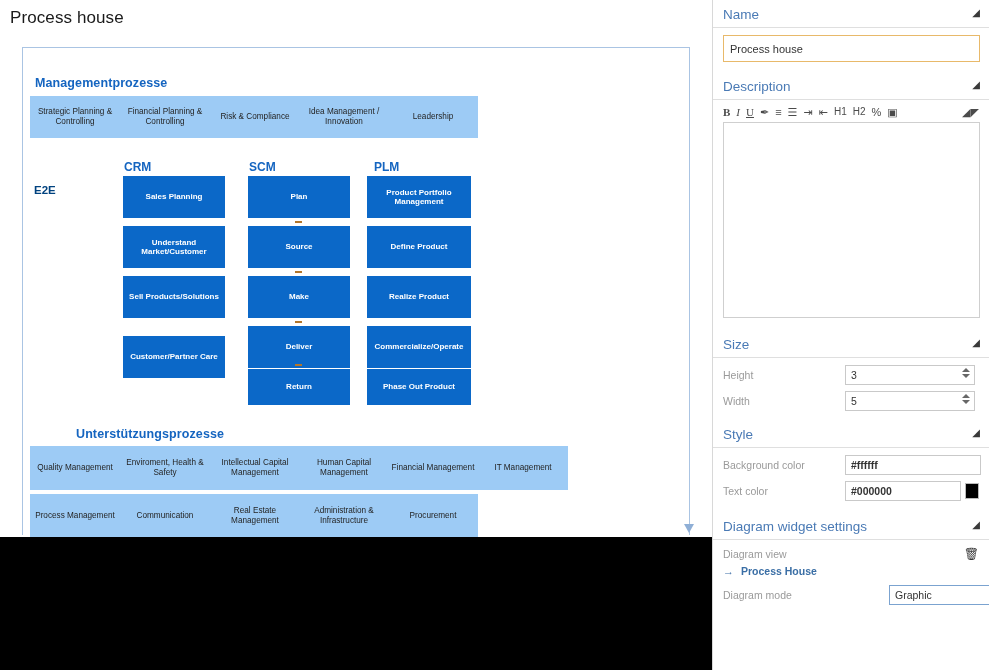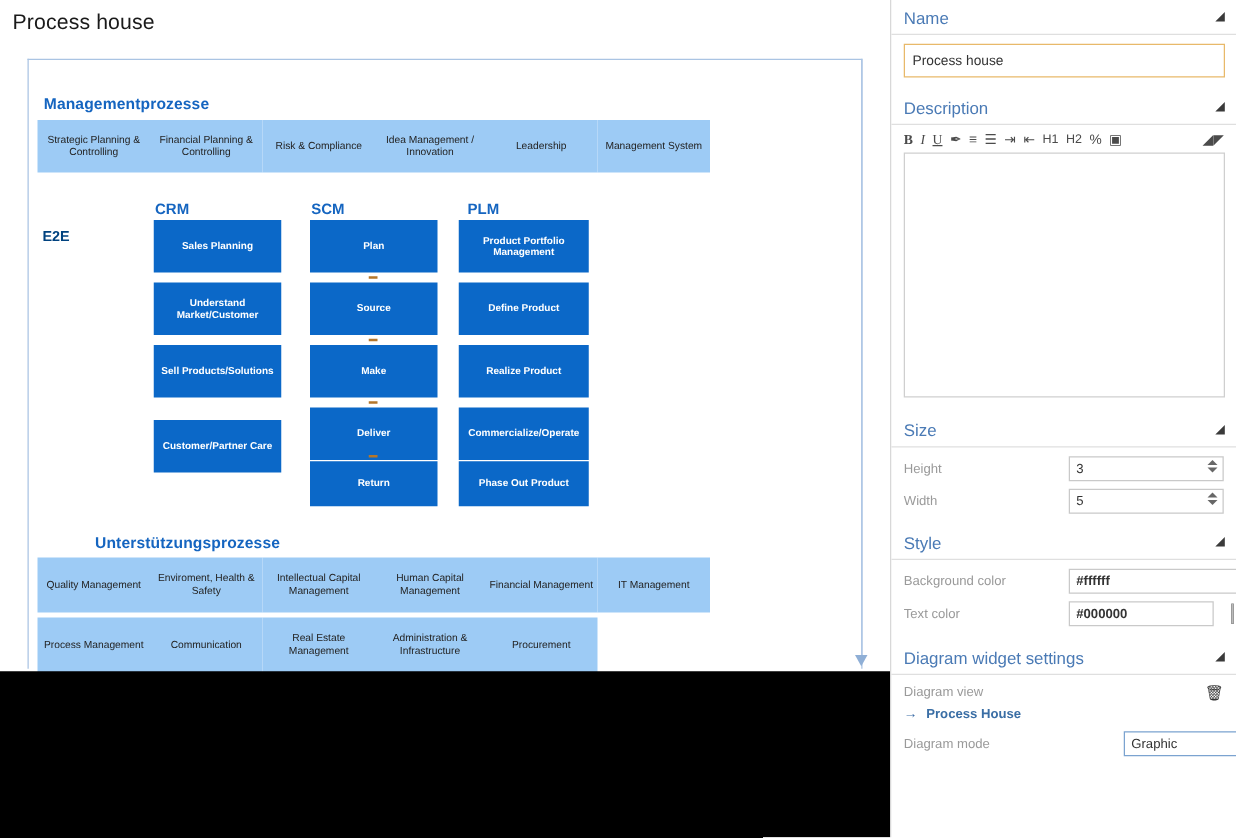--- a/index.html
+++ b/index.html
@@ -81,21 +81,21 @@
   }
   .grp-head{
     position:relative;padding:7px 10px 5px 10px;
     border-bottom:1px solid #dfdfdf;
     font-size:13.5px;color:#4a7ab5;font-weight:400;
   }
   .grp-head .collapse{
     position:absolute;right:9px;top:7px;color:#3a3a3a;font-size:10px;
   }
   .field-row{
-    display:flex;align-items:center;padding:3px 10px;gap:14px;
+    display:flex;align-items:center;padding:3px 10px;gap:4px;
   }
   .field-label{
     font-size:10.5px;color:#9a9a9a;flex:0 0 118px;
   }
   .txtin{
     font-family:"Liberation Sans",sans-serif;font-size:10.5px;color:#333;
     border:1px solid #c9c9c9;background:#fff;box-sizing:border-box;
     padding:2px 5px;height:20px;outline:none;
   }
   #name-input{
@@ -138,21 +138,20 @@
   <div id="scroll-hint-line"></div>
   <div id="scroll-hint-arrow"></div>
 
   <div class="sec-head" style="left:35px;top:76px;">Managementprozesse</div>
 
   <div class="lbox" style="left:30px;top:96px;width:90px;height:42px;">Strategic Planning &amp; Controlling</div>
   <div class="lbox" style="left:120px;top:96px;width:90px;height:42px;">Financial Planning &amp; Controlling</div>
   <div class="lbox" style="left:210px;top:96px;width:90px;height:42px;">Risk &amp; Compliance</div>
   <div class="lbox" style="left:300px;top:96px;width:88px;height:42px;">Idea Management / Innovation</div>
   <div class="lbox" style="left:388px;top:96px;width:90px;height:42px;">Leadership</div>
-  <div class="lbox" style="left:478px;top:96px;width:90px;height:42px;">Management System</div>
 
   <div class="collab" style="left:124px;top:160px;">CRM</div>
   <div class="collab" style="left:249px;top:160px;">SCM</div>
   <div class="collab" style="left:374px;top:160px;">PLM</div>
   <div class="e2e-label" style="left:34px;top:184px;">E2E</div>
 
   <div class="chev-row" style="left:28px;top:206px;width:538px;">
     <div class="chev-bar"></div>
     <div class="chev-left-label">Idea</div>
     <div class="chev-right-label" style="left:452px;">Offer</div>

